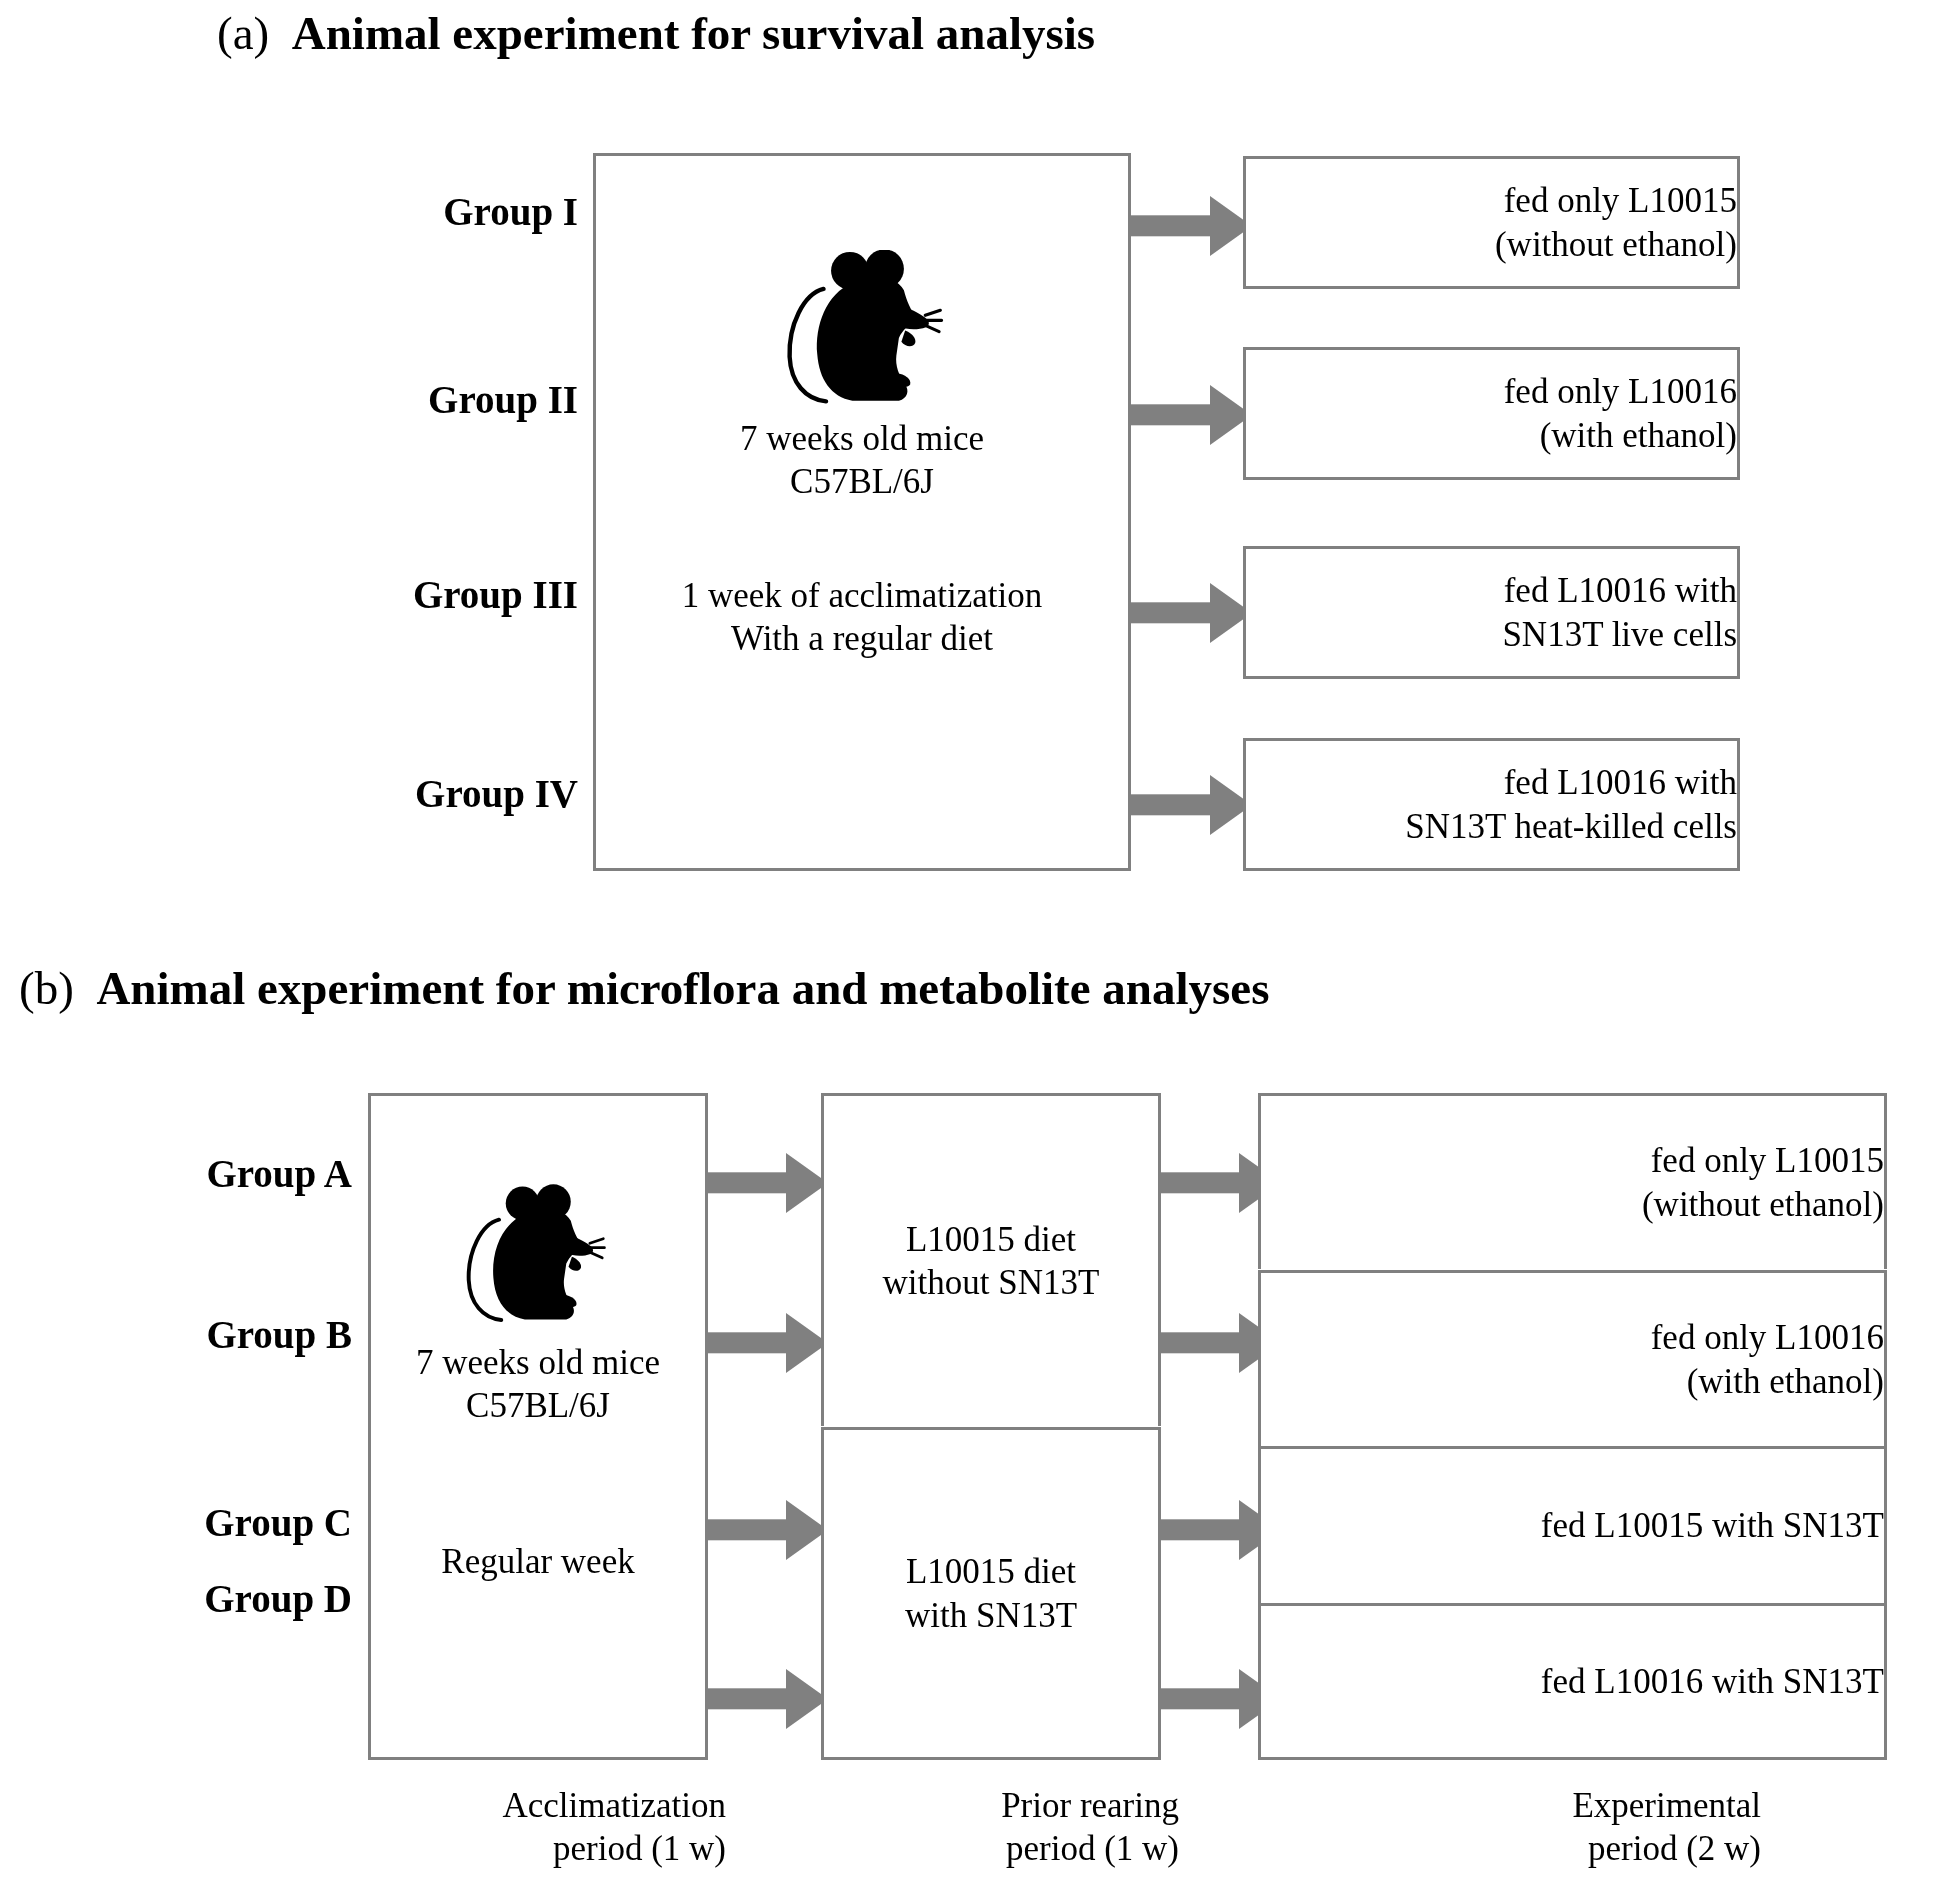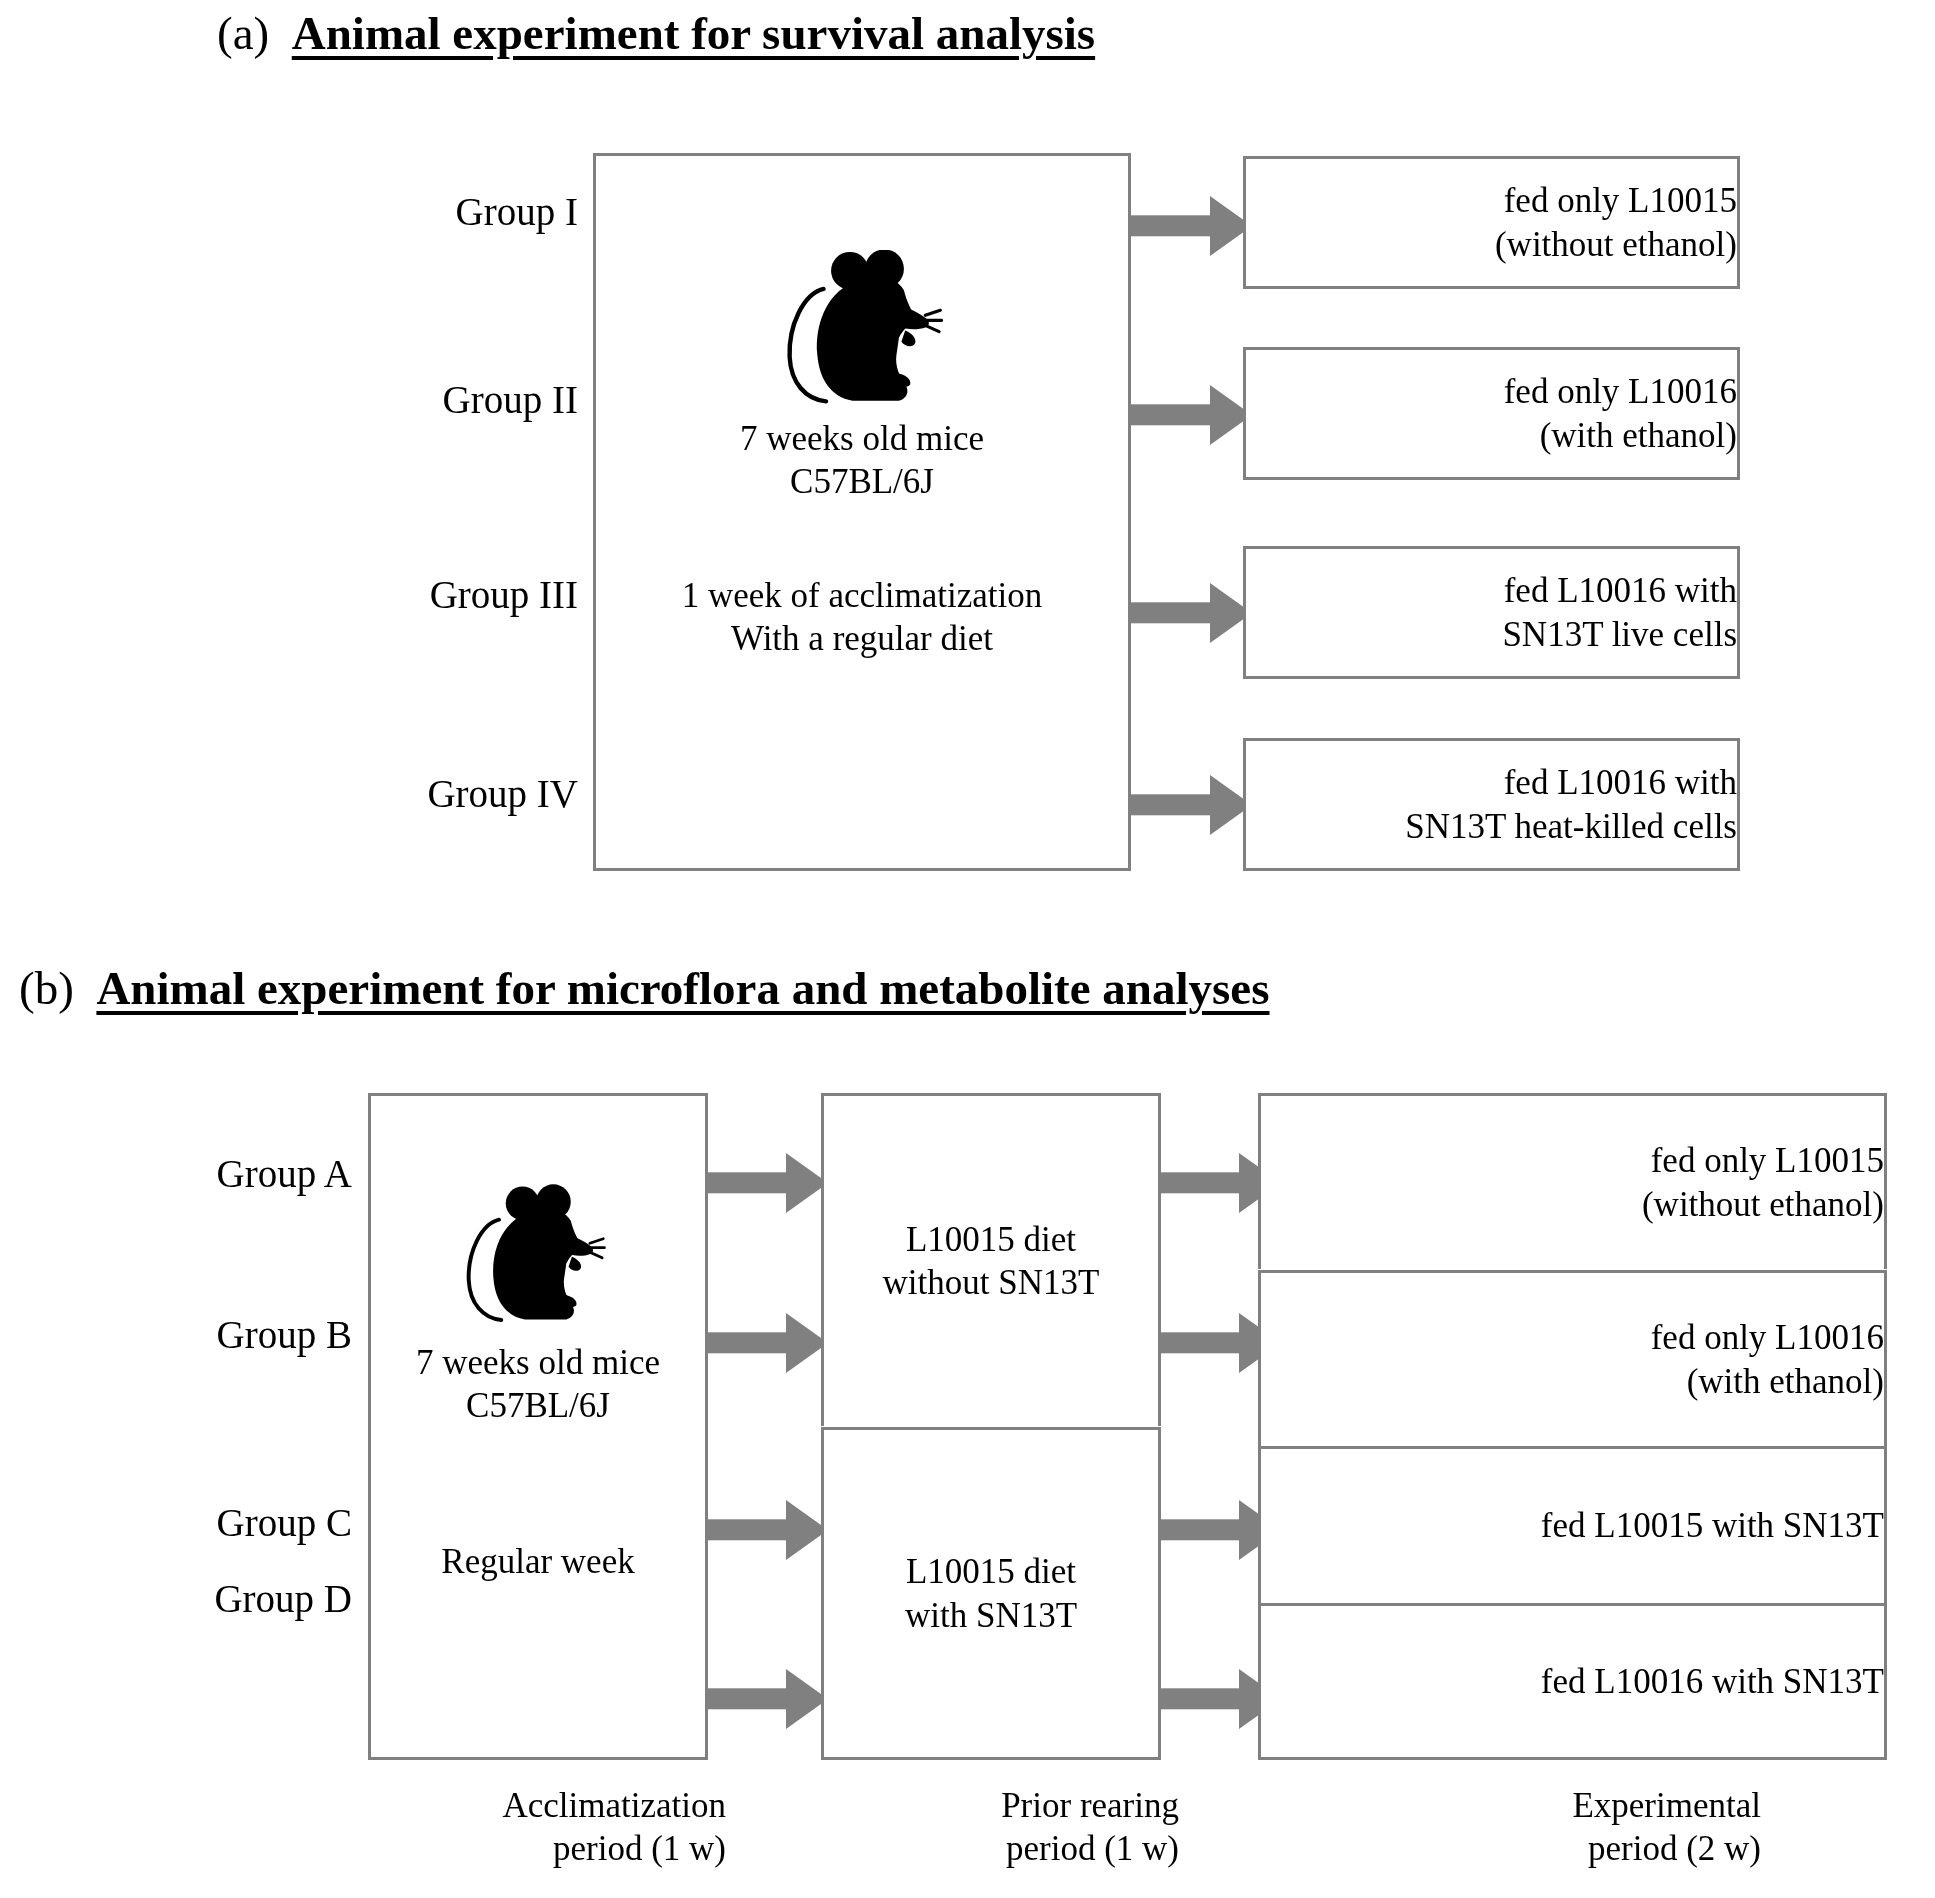--- a/index.html
+++ b/index.html
@@ -28,31 +28,30 @@
     white-space: nowrap;
   }
   .panel-letter {
     font-size: 47px;
     font-weight: normal;
     letter-spacing: 0px;
   }
   .panel-title-text {
     font-size: 47px;
     font-weight: bold;
-    text-decoration: underline;
     text-decoration-thickness: 4.4px;
     text-underline-offset: 7px;
     margin-left: 22.6px;
   }
 
   
   .group-label {
     position: absolute;
     font-size: 39px;
-    font-weight: normal;
+    font-weight: bold;
     white-space: nowrap;
     text-align: right;
   }
 
   
   .box {
     position: absolute;
     box-sizing: border-box;
     border: 3.8px solid #808080;
     background: #ffffff;

